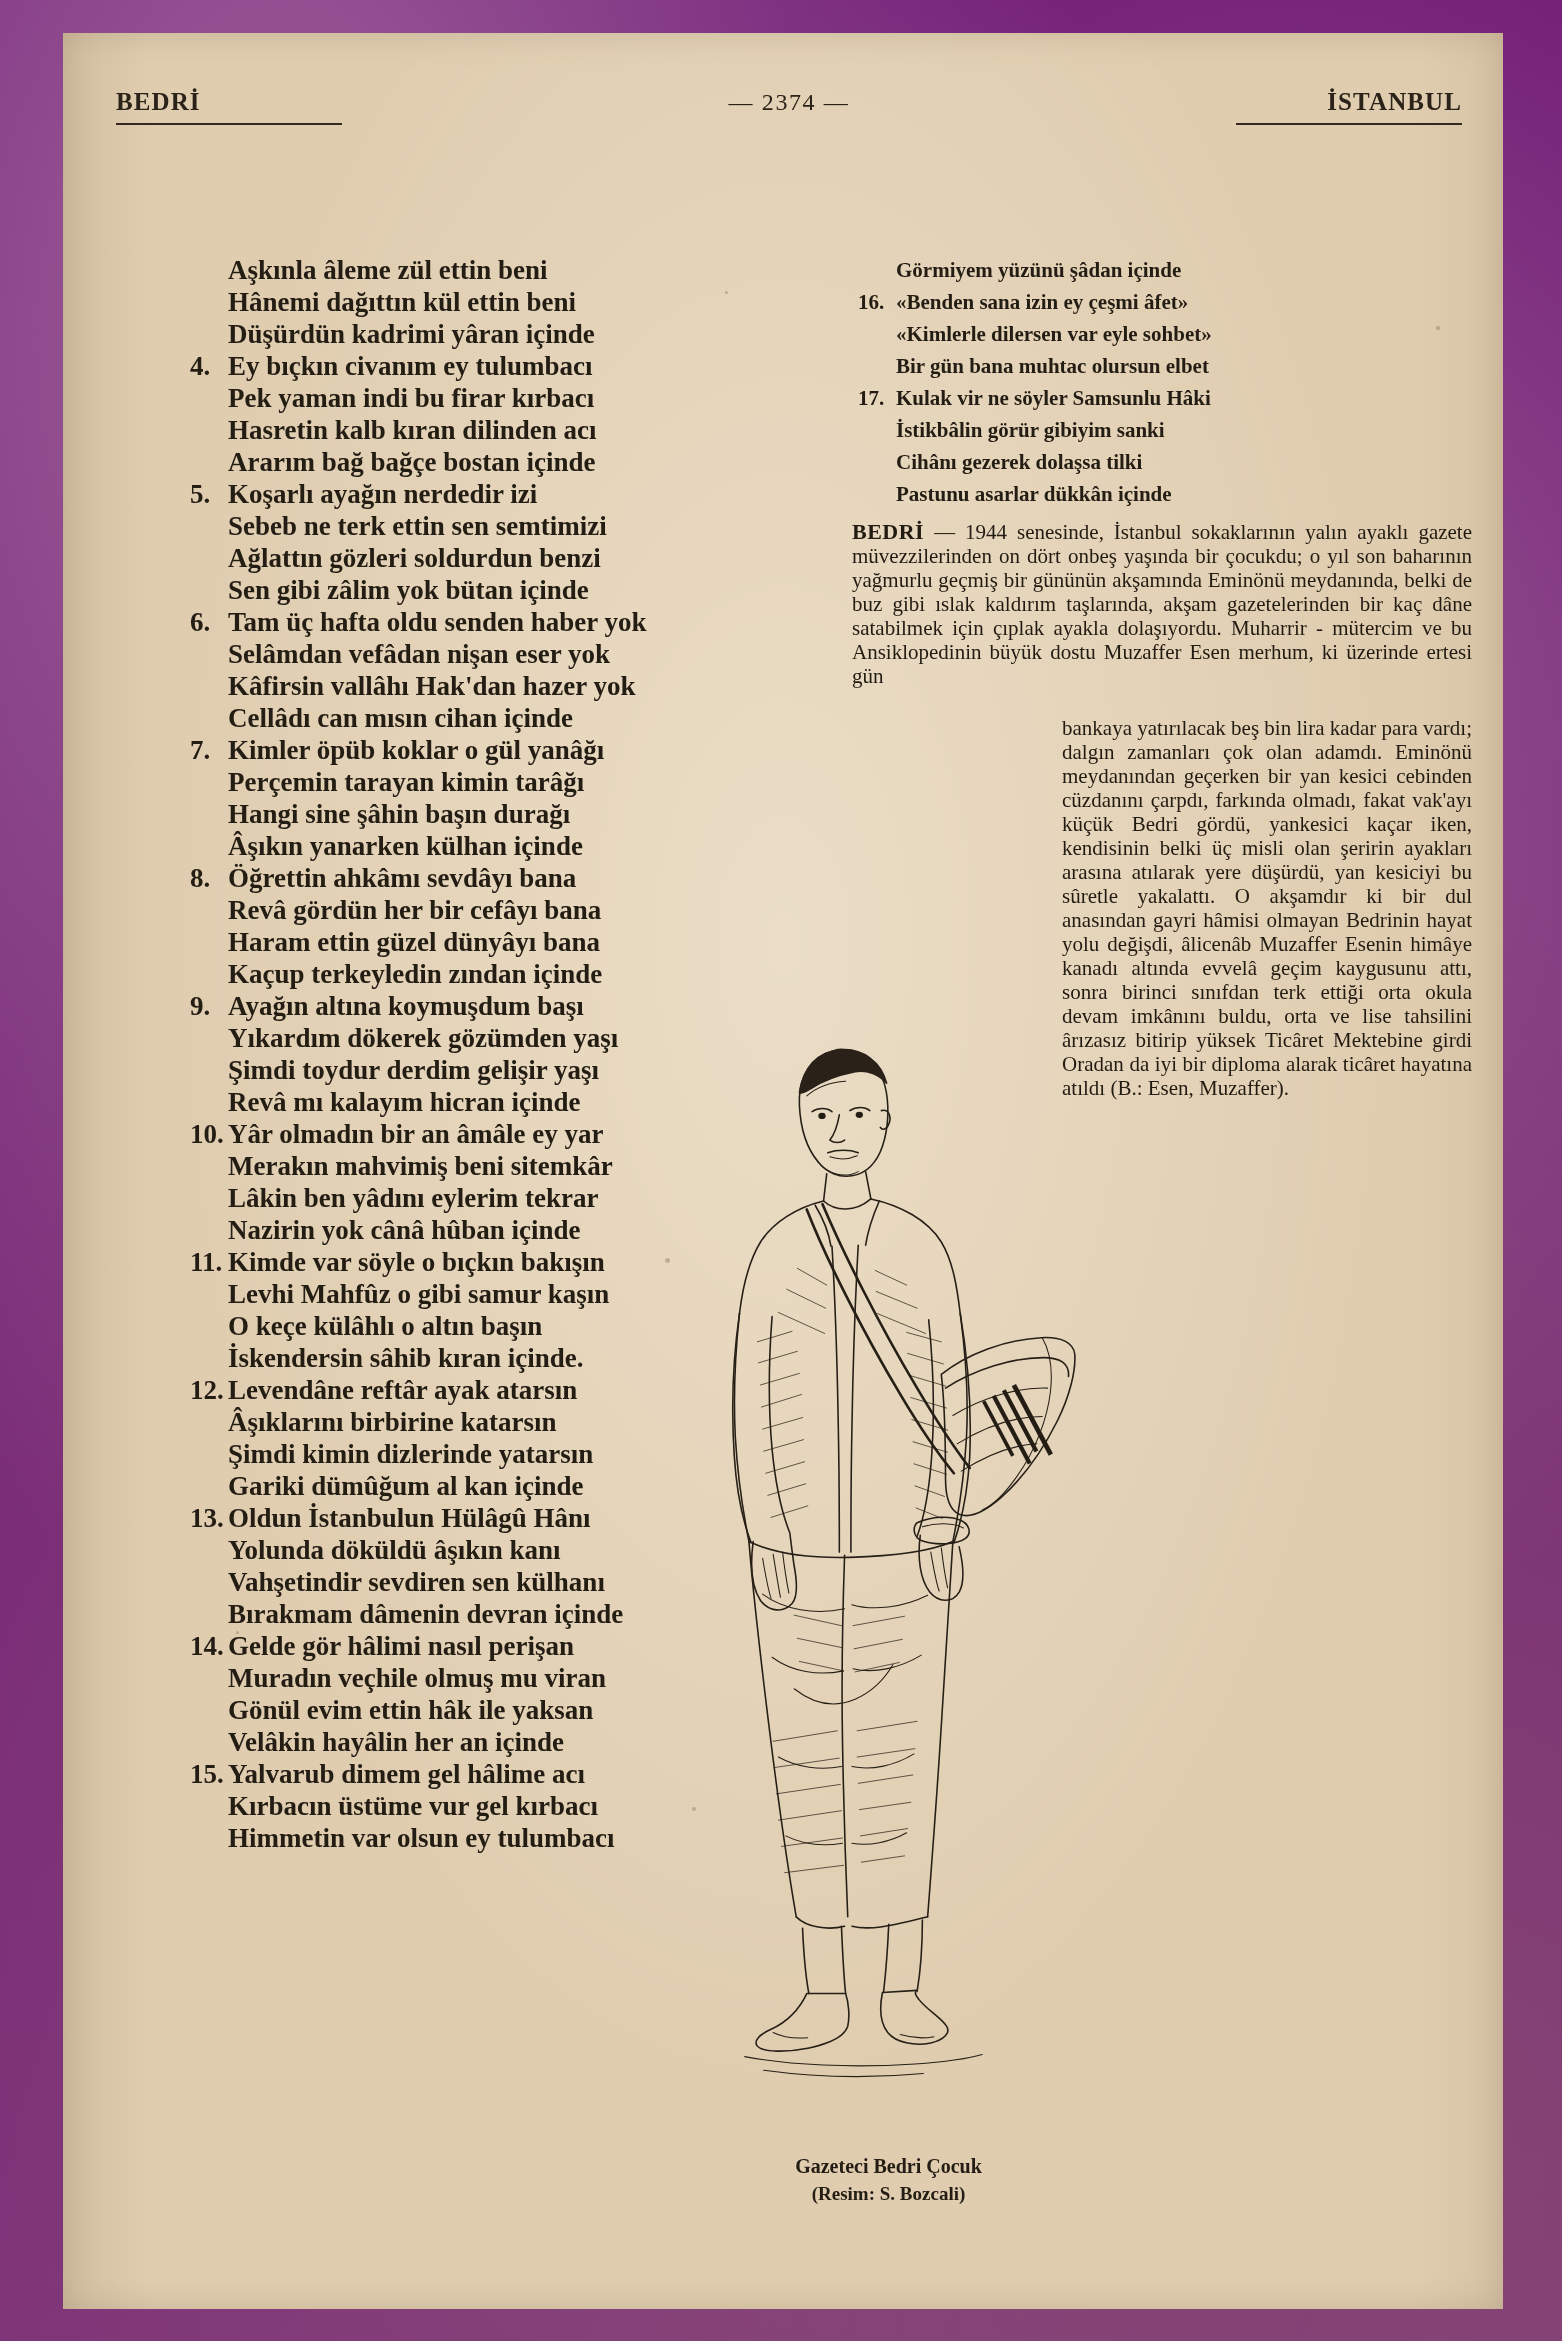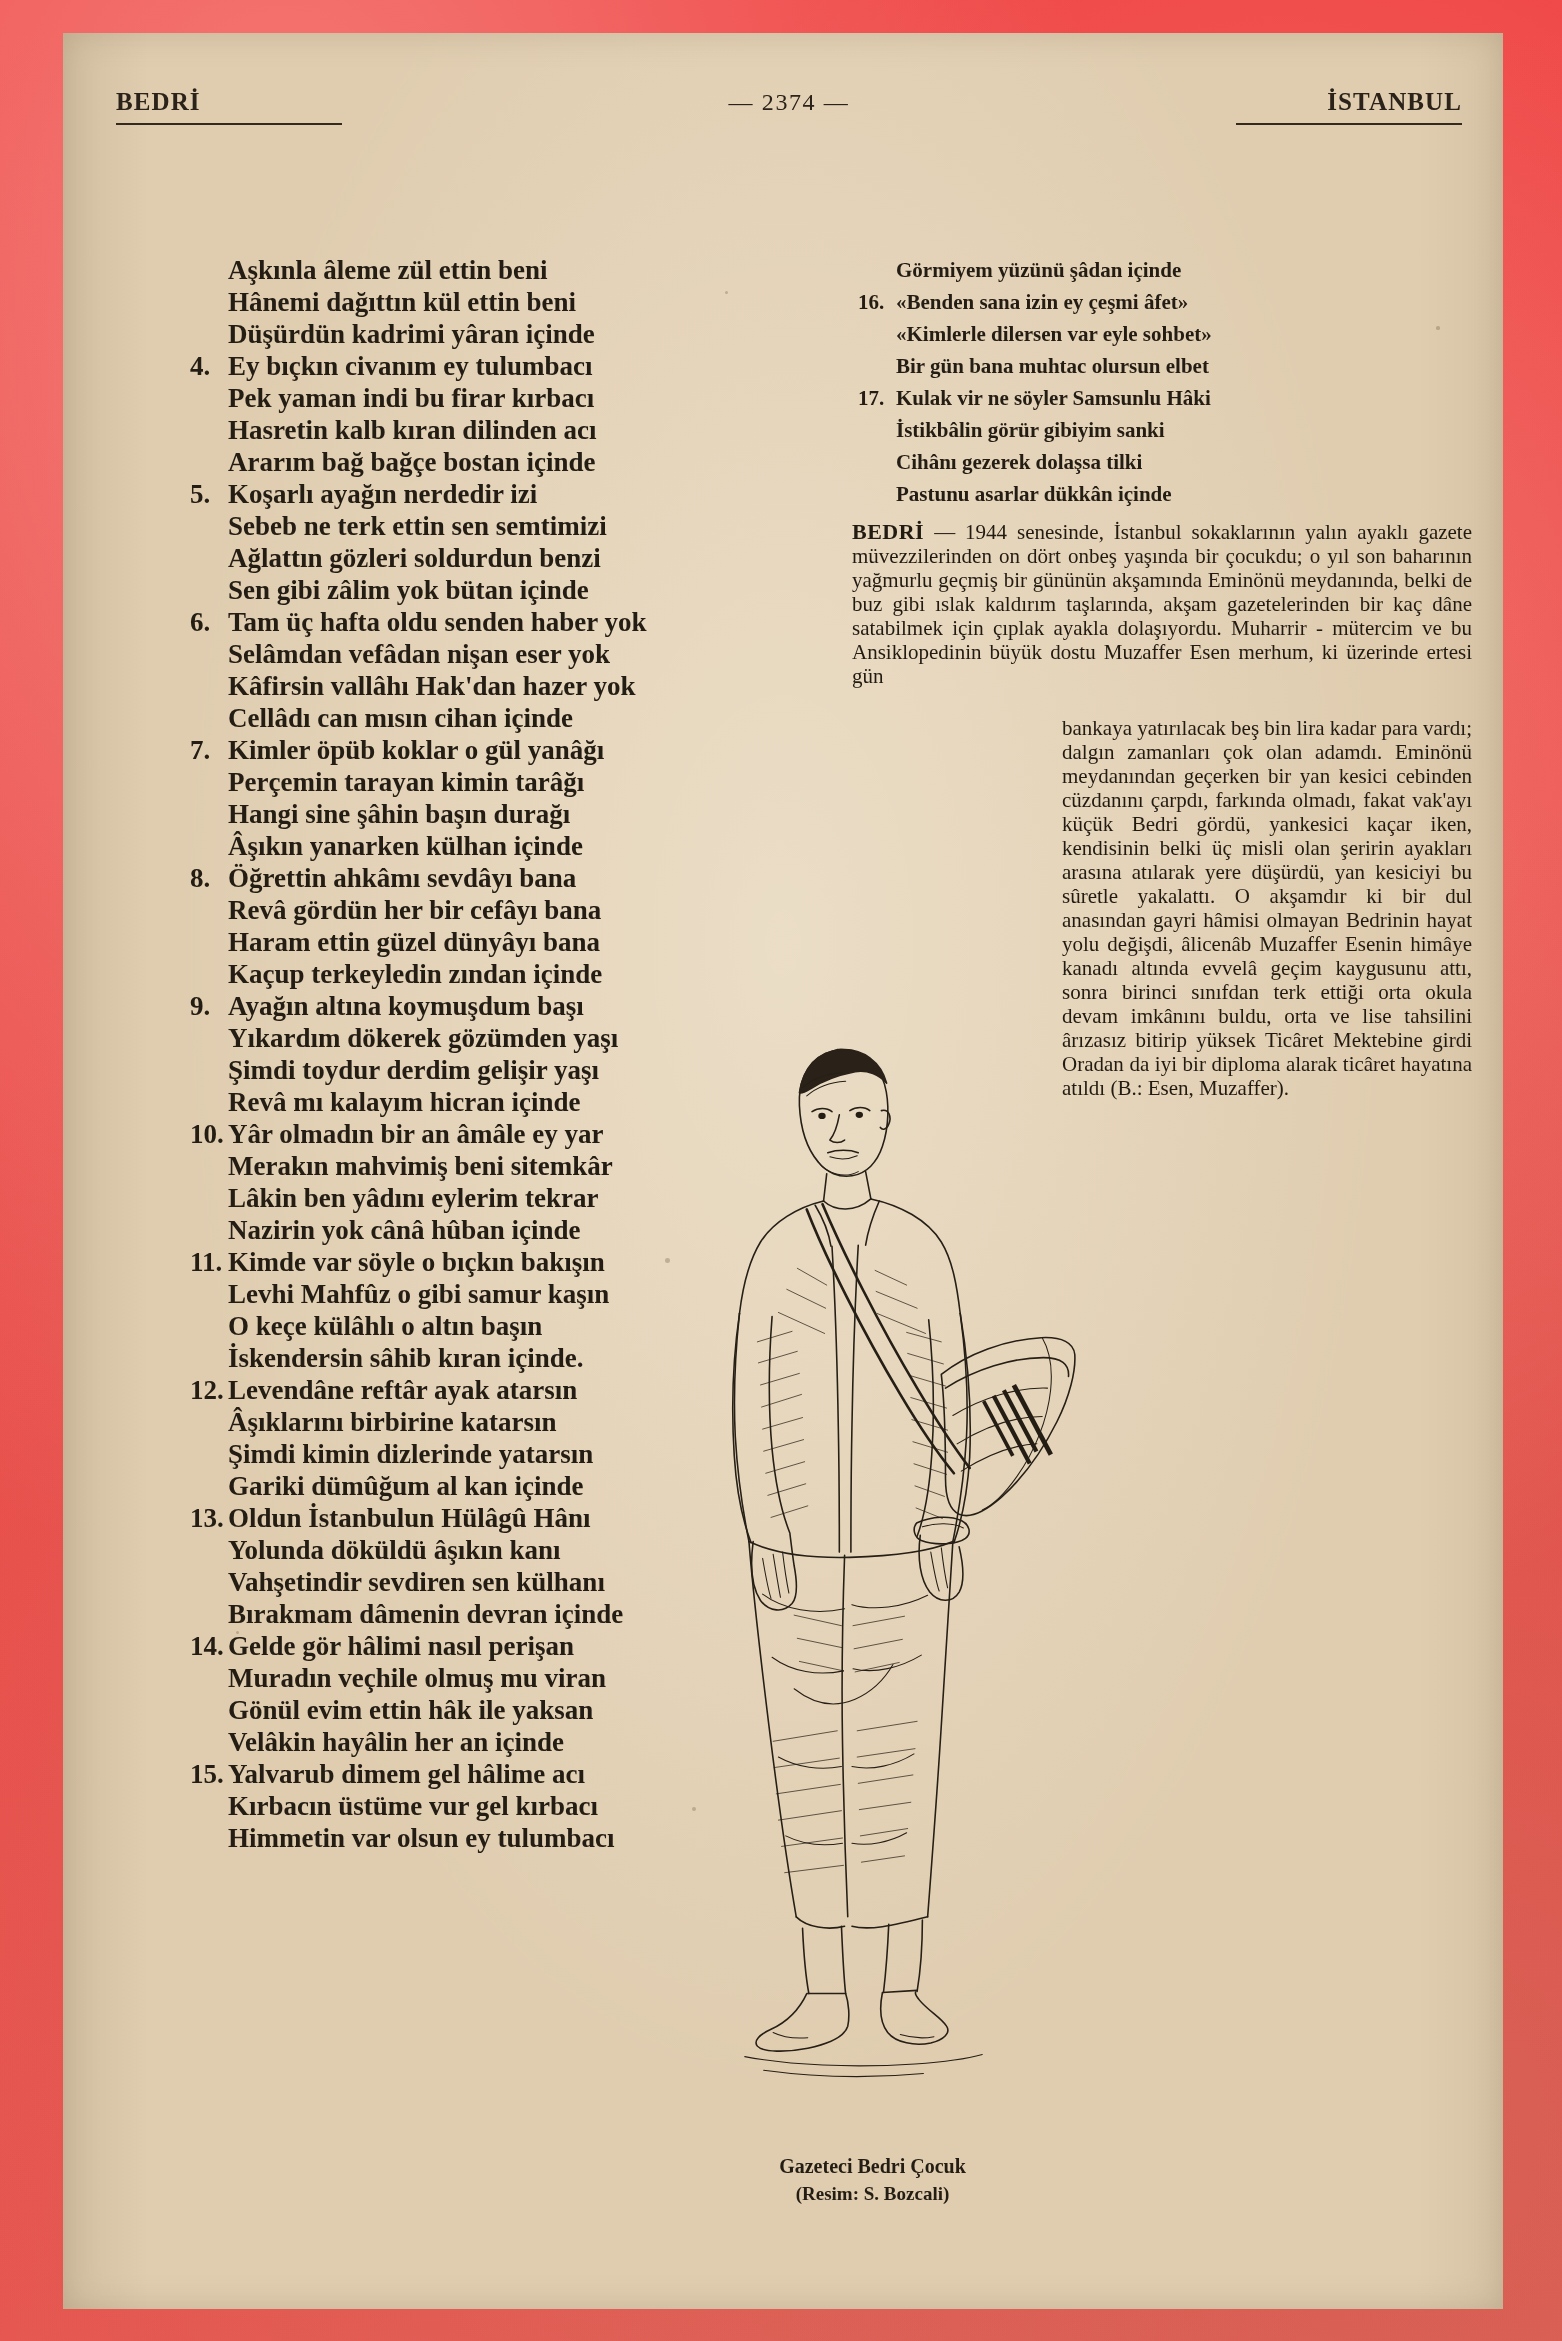--- a/index.html
+++ b/index.html
@@ -10,21 +10,21 @@
   body {
     width: 1563px;
     height: 2342px;
     font-family: "Liberation Serif", serif;
     overflow: hidden;
   }
   .page {
     position: relative;
     width: 1563px;
     height: 2342px;
-    background: #ef4444;
+    background: #701a75;
   }
   
   .paper-texture {
     position: absolute;
     inset: 0;
     background:
       radial-gradient(ellipse at 18% 12%, rgba(255,250,235,0.30), rgba(255,250,235,0) 45%),
       radial-gradient(ellipse at 82% 30%, rgba(255,248,228,0.22), rgba(255,248,228,0) 40%),
       radial-gradient(ellipse at 40% 78%, rgba(180,155,120,0.18), rgba(180,155,120,0) 55%),
       radial-gradient(ellipse at 92% 92%, rgba(160,135,100,0.22), rgba(160,135,100,0) 45%),
@@ -180,21 +180,21 @@
   
   .figure {
     position: absolute;
     left: 631px;
     top: 962px;
     width: 400px;
     height: 1172px;
   }
   .figure-caption {
     position: absolute;
-    left: 620px;
+    left: 636px;
     top: 2119px;
     width: 379px;
     text-align: center;
     font-size: 20px;
     line-height: 28px;
     color: #241d14;
     font-weight: 700;
   }
   .figure-caption .sub {
     font-size: 19px;

